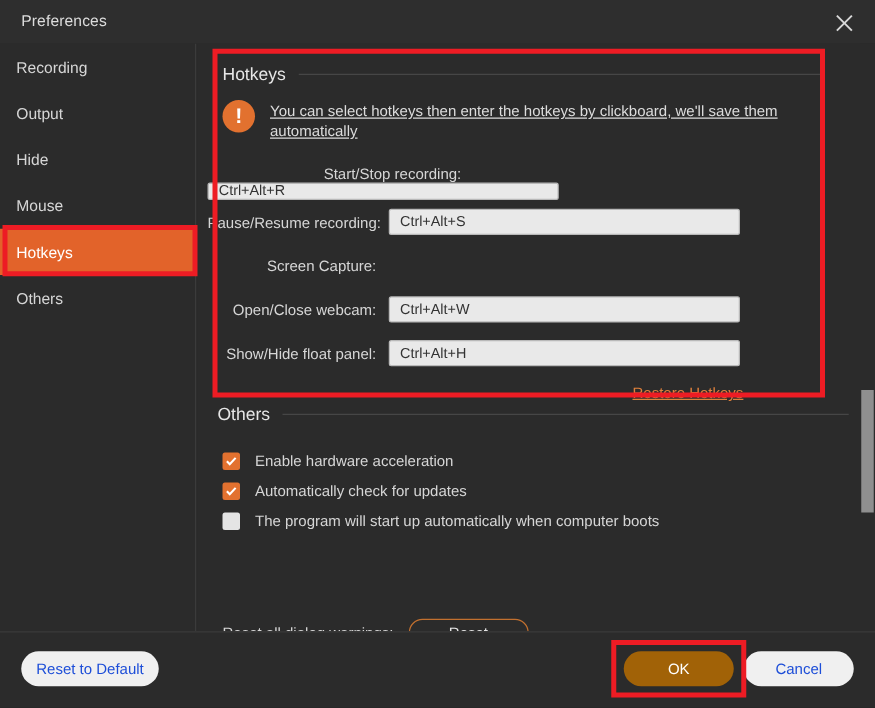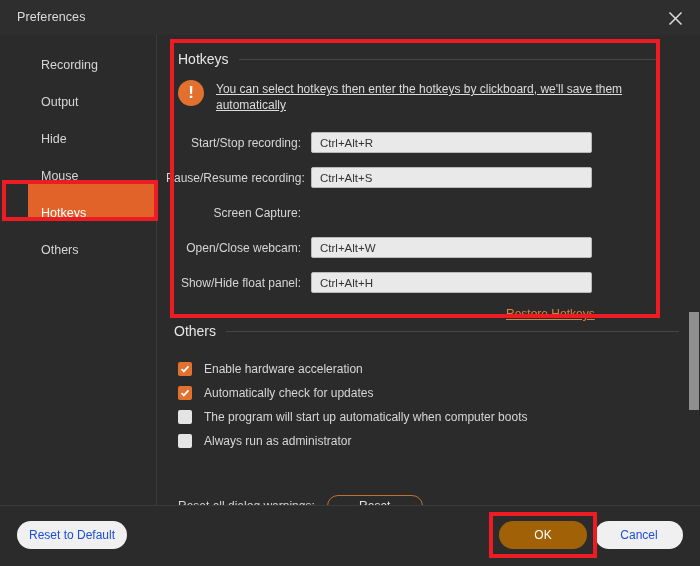--- a/index.html
+++ b/index.html
@@ -38,25 +38,24 @@
   
   .sidebar {
     position: absolute; left: 0; top: 35px;
     width: 157px; height: 470px;
     background: #2b2b2b;
     border-right: 1px solid #3b3b3b;
   }
   .side-item {
     position: absolute; left: 0;
     width: 157px; height: 37px;
-    display: flex; align-items: flex-end;
+    display: flex; align-items: center;
     padding-left: 13px;
     font-size: 12.5px; color: #d6d6d6;
     cursor: pointer;
-    margin-left: 28px;
   }
   .side-item.active {
     background: #e2632a;
     color: #ffffff;
   }
 
   
   .content {
     position: absolute; left: 158px; top: 35px;
     width: 542px; height: 470px;
@@ -262,21 +261,21 @@
     <div class="section-head" style="left:20px; top:16px; width:480px;">
       <div class="section-title">Hotkeys</div>
       <div class="section-rule"></div>
     </div>
 
     <div class="notice">
       <div class="notice-icon">!</div>
       <div class="notice-text">You can select hotkeys then enter the hotkeys by clickboard, we'll save them automatically</div>
     </div>
 
-    <div class="hk-row" style="left:8px; top:97px;">
+    <div class="hk-row" style="left:8px; top:97px;flex-direction:column;">
       <div class="hk-label">Start/Stop recording:</div>
       <input class="hk-input" type="text" value="Ctrl+Alt+R" style="">
     </div>
     <div class="hk-row" style="left:8px; top:132px;">
       <div class="hk-label">Pause/Resume recording:</div>
       <input class="hk-input" type="text" value="Ctrl+Alt+S" style="">
     </div>
     <div class="hk-row" style="left:8px; top:167px;">
       <div class="hk-label">Screen Capture:</div>
     </div>
@@ -309,24 +308,20 @@
         <svg width="10" height="10" viewBox="0 0 10 10" aria-hidden="true">
             <polyline points="1.5,5 3.8,7.4 8.5,2.3" fill="none" stroke="#ffffff" stroke-width="1.7"></polyline>
           </svg>
       </span>
       <span class="cb-label">Automatically check for updates</span>
     </div>
     <div class="cb-row" style="left:20px; top:375px;">
       <span class="cb-box off"></span>
       <span class="cb-label">The program will start up automatically when computer boots</span>
     </div>
-    <div class="cb-row" style="left:20px; top:399px;">
-      <span class="cb-box off"></span>
-      <span class="cb-label">Always run as administrator</span>
-    </div>
 
     <div class="reset-row">
       <span class="reset-row-label">Reset all dialog warnings:</span>
       <button class="reset-pill">Reset</button>
     </div>
   </div>
 
   <div class="scroll-track">
     <div class="scroll-thumb"></div>
   </div>

